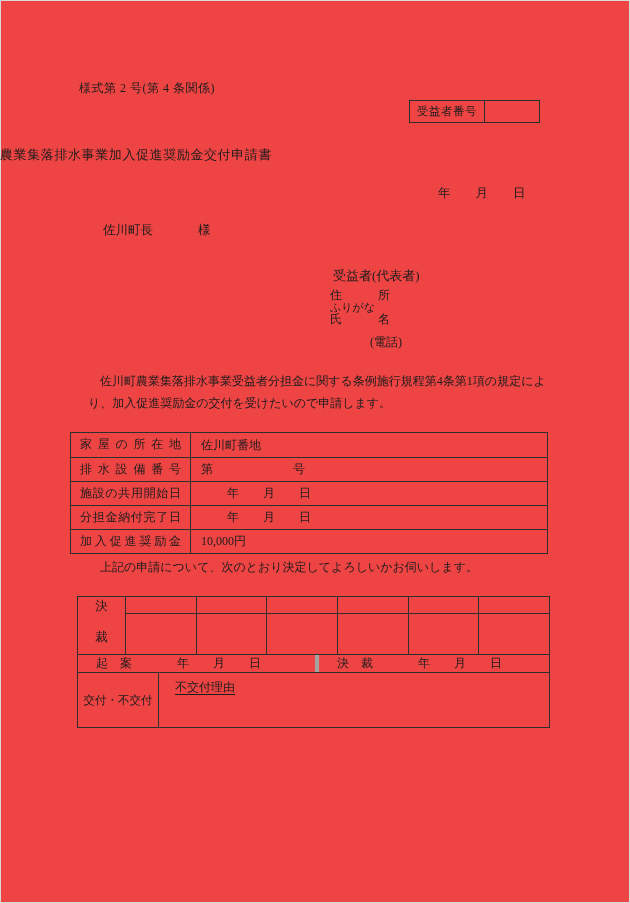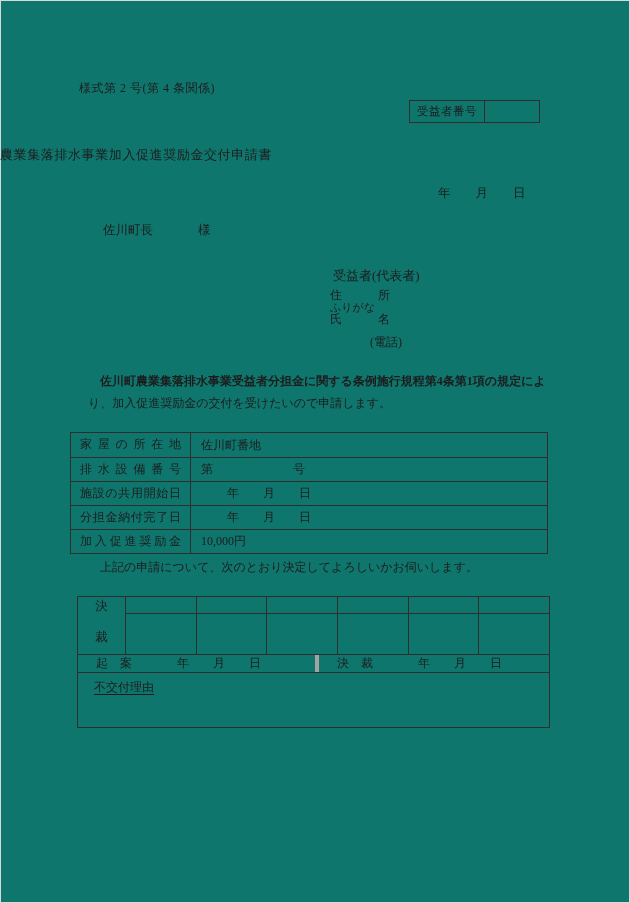--- a/index.html
+++ b/index.html
@@ -1,18 +1,18 @@
 <!DOCTYPE html>
 <html lang="ja"><head>
 <meta charset="utf-8">
 <style>
   * { margin:0; padding:0; box-sizing:border-box; }
   html,body { background:#ffffff; }
   .page {
-    position:relative; width:630px; height:903px; background:#0f766e;
+    position:relative; width:630px; height:903px; background:#ef4444;
     font-family:"Liberation Serif","DejaVu Serif",serif;
     color:#1c1c1c; font-size:12px; overflow:hidden;
     box-shadow: inset 0 0 0 1px #d9d9d9;
   }
   .abs { position:absolute; }
 
   
   .form-number { left:79px; top:80px; font-size:12px; letter-spacing:0.5px; }
   .ben-box { left:409px; top:100px; width:131px; height:23px;
              border:1px solid #2e2e2e; display:flex; }
@@ -27,21 +27,21 @@
 
   
   .app-heading { left:333px; top:267px; font-size:13px; }
   .app-addr    { left:330px; top:289px; line-height:12px; }
   .app-furi    { left:330px; top:301px; font-size:11px; line-height:12px; }
   .app-name    { left:330px; top:313px; line-height:12px; }
   .app-tel     { left:370px; top:334px; }
 
   
   .para { left:88px; top:370px; width:466px; line-height:22px; }
-  .para .line1 { text-indent:12px;font-weight:bold; }
+  .para .line1 { text-indent:12px; }
 
   
   .t1 { left:70px; top:432px; width:478px; height:122px; border:1px solid #2e2e2e; }
   .t1-row { display:flex; height:24px; }
   .t1-row + .t1-row { border-top:1px solid #2e2e2e; }
   .t1-label { width:120px; border-right:1px solid #2e2e2e; padding:0 9px;
               line-height:23px; text-align:justify; text-align-last:justify; }
   .t1-value { flex:1; display:flex; align-items:center; }
   .ml10  { margin-left:10px; }
   .ml80  { margin-left:80px; }
@@ -173,19 +173,20 @@
       <div class="t2-half-l">
         <span class="t2-dlabel">起　案</span>
         <span class="t2-ddate">年　　月　　日</span>
       </div>
       <div class="t2-half-r">
         <span class="t2-dlabel">決　裁</span>
         <span class="t2-ddate">年　　月　　日</span>
       </div>
     </div>
     <div class="t2-decision">
+      <div class="t2-catval">交付・不交付</div>
       <div class="t2-reason">
         <span>不交付理由</span>
       </div>
     </div>
   </div>
 
 </div>
 
 </body></html>

